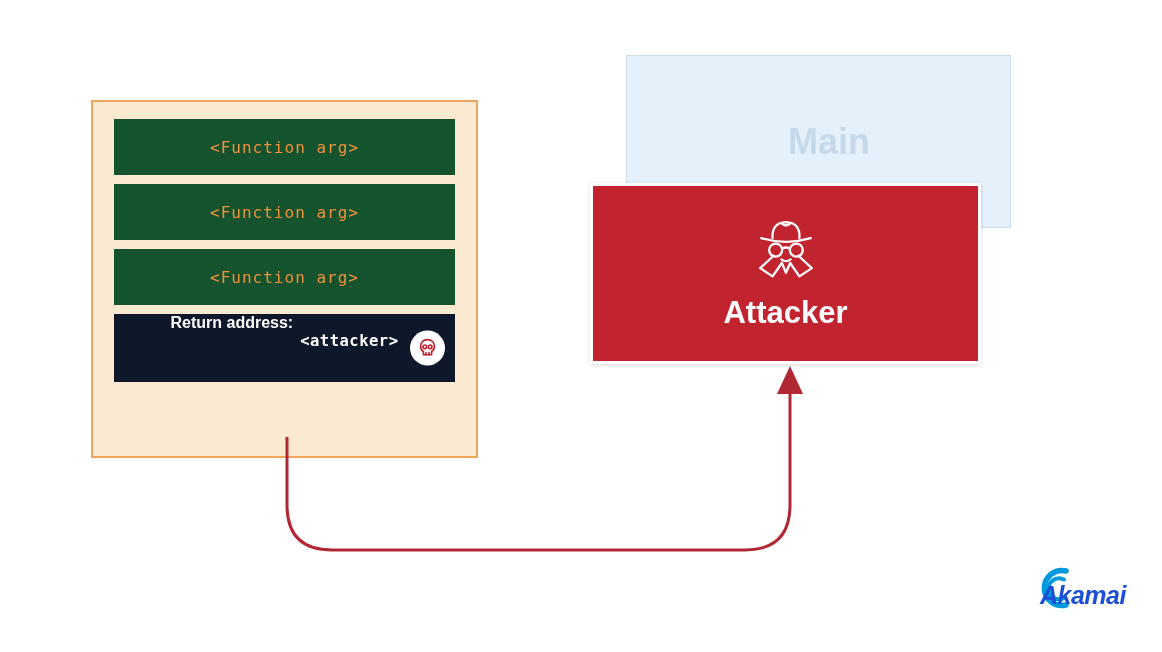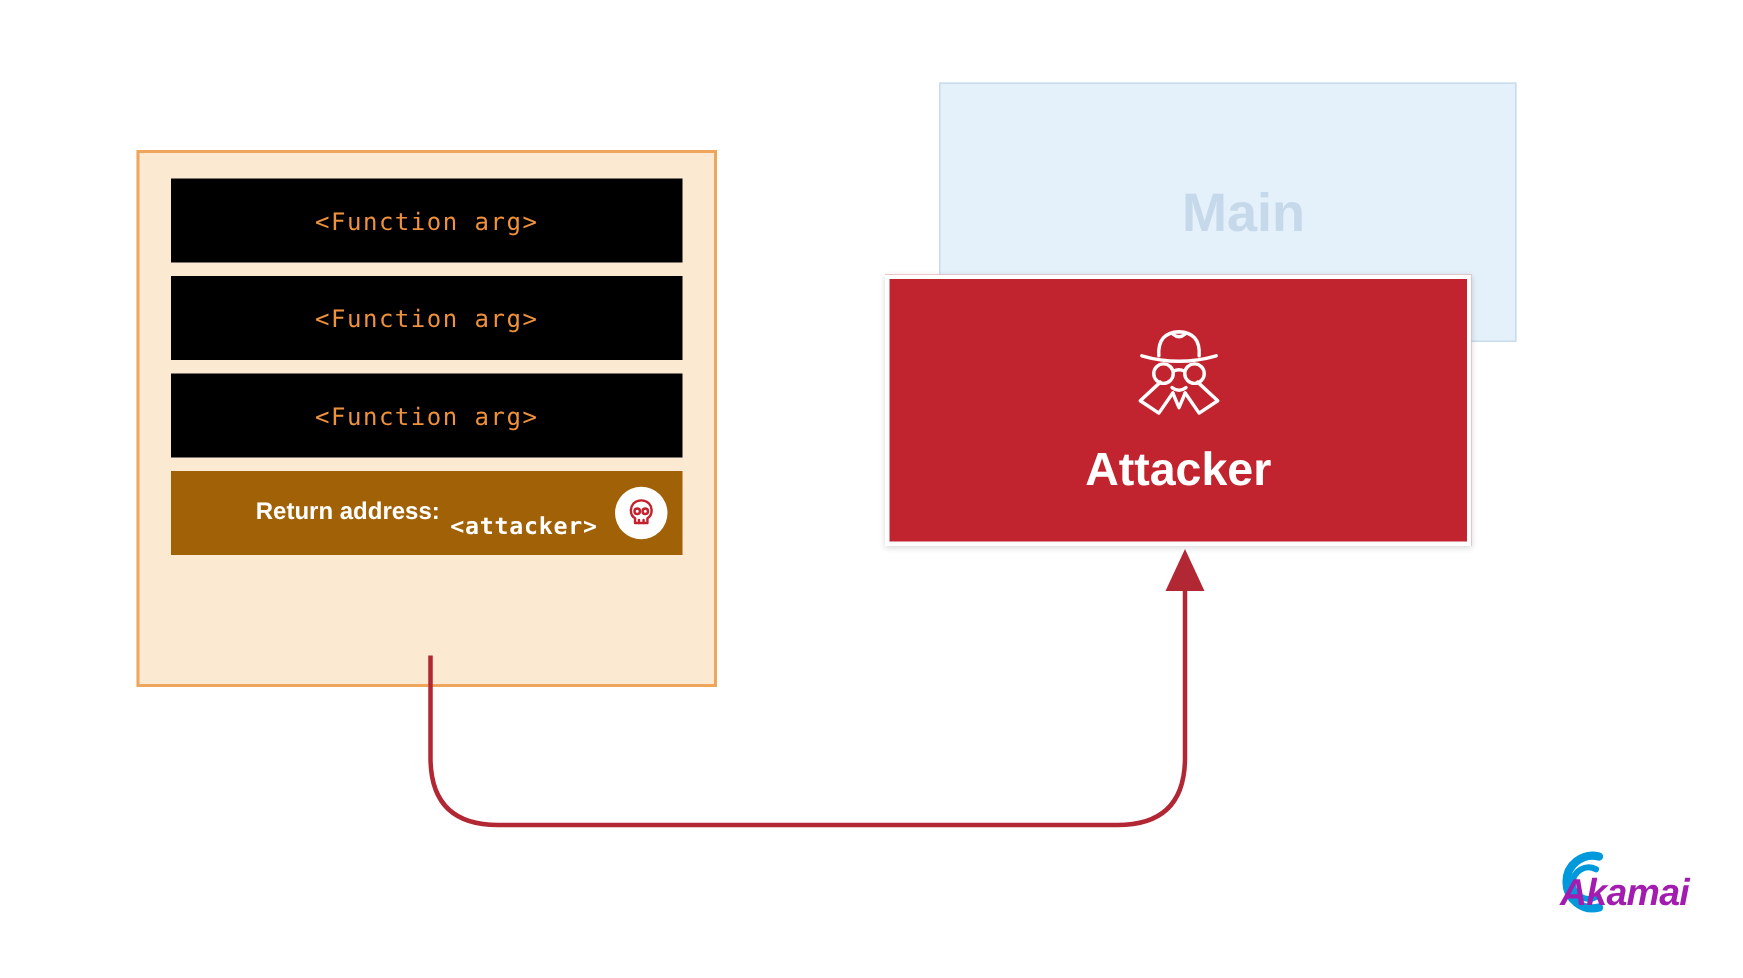--- a/index.html
+++ b/index.html
@@ -11,28 +11,28 @@
     position: absolute; left: 91px; top: 100px; width: 387px; height: 358px;
     border: 2px solid #F0A55C; background: #FCE9D2;
   }
   .stack-frame-header {
     height: 66px; background: #F6923E; color: #ffffff;
     display: flex; align-items: center; justify-content: center;
     font-size: 21px; font-weight: bold; letter-spacing: 0.2px;
   }
   .stack-frame-body { padding: 17px 21px 0 21px; }
   .arg-row {
-    height: 56px; background: #000000; margin-bottom: 9px;
+    height: 56px; background: #14532d; margin-bottom: 9px;
     display: flex; align-items: center; justify-content: center;
     font-family: "DejaVu Sans Mono", monospace;
     font-size: 16px; color: #F0913C; letter-spacing: 1px;
   }
   .return-row {
-    position: relative; height: 56px; background: #a16207;
-    display: flex; align-items: center; justify-content: center;
+    position: relative; height: 68px; background: #0f172a;
+    display: flex; align-items: flex-start; justify-content: center;
     color: #ffffff;
   }
   .return-row .ret-label { font-size: 16px; font-weight: bold; }
   .return-row .ret-value {
     font-family: "DejaVu Sans Mono", monospace; font-weight: bold;
     font-size: 15.5px; margin-left: 7px; letter-spacing: 0.5px; margin-top: 18px;
   }
   .skull-badge {
     position: absolute; right: 10px; top: 50%; transform: translateY(-50%);
     width: 35px; height: 35px; border-radius: 50%; background: #ffffff;
@@ -58,21 +58,21 @@
 
   
   .arrow-overlay { position: absolute; left: 0; top: 0; pointer-events: none; }
 
   
   .akamai-logo {
     position: absolute; left: 1028px; top: 563px; width: 126px; height: 54px;
     display: flex; align-items: center;
   }
   .akamai-wordmark {
-    color: #a21caf; font-size: 25px; font-weight: bold; font-style: italic;
+    color: #1d4ed8; font-size: 25px; font-weight: bold; font-style: italic;
     margin-left: -34px; margin-top: 10px; letter-spacing: -0.5px;
   }
 </style>
 </head>
 <body>
 
 <div class="main-box">
   <span class="main-label">Main</span>
 </div>
 

